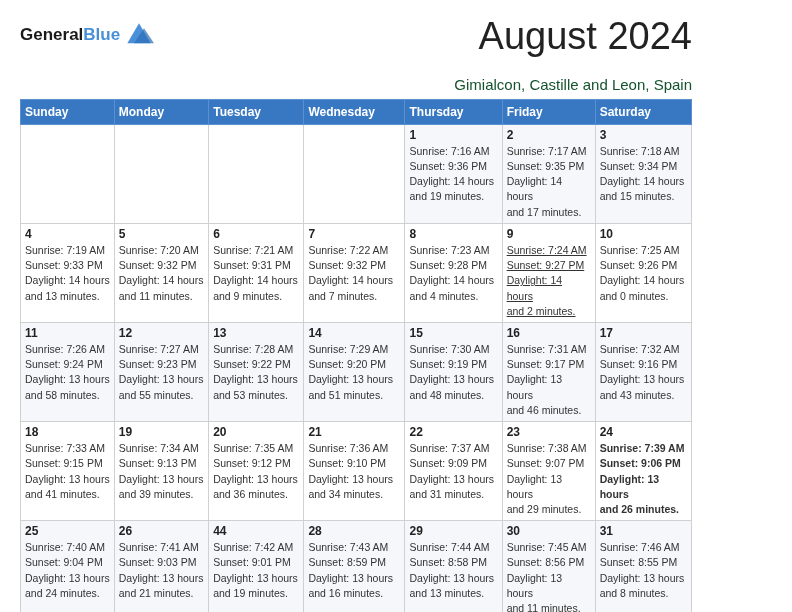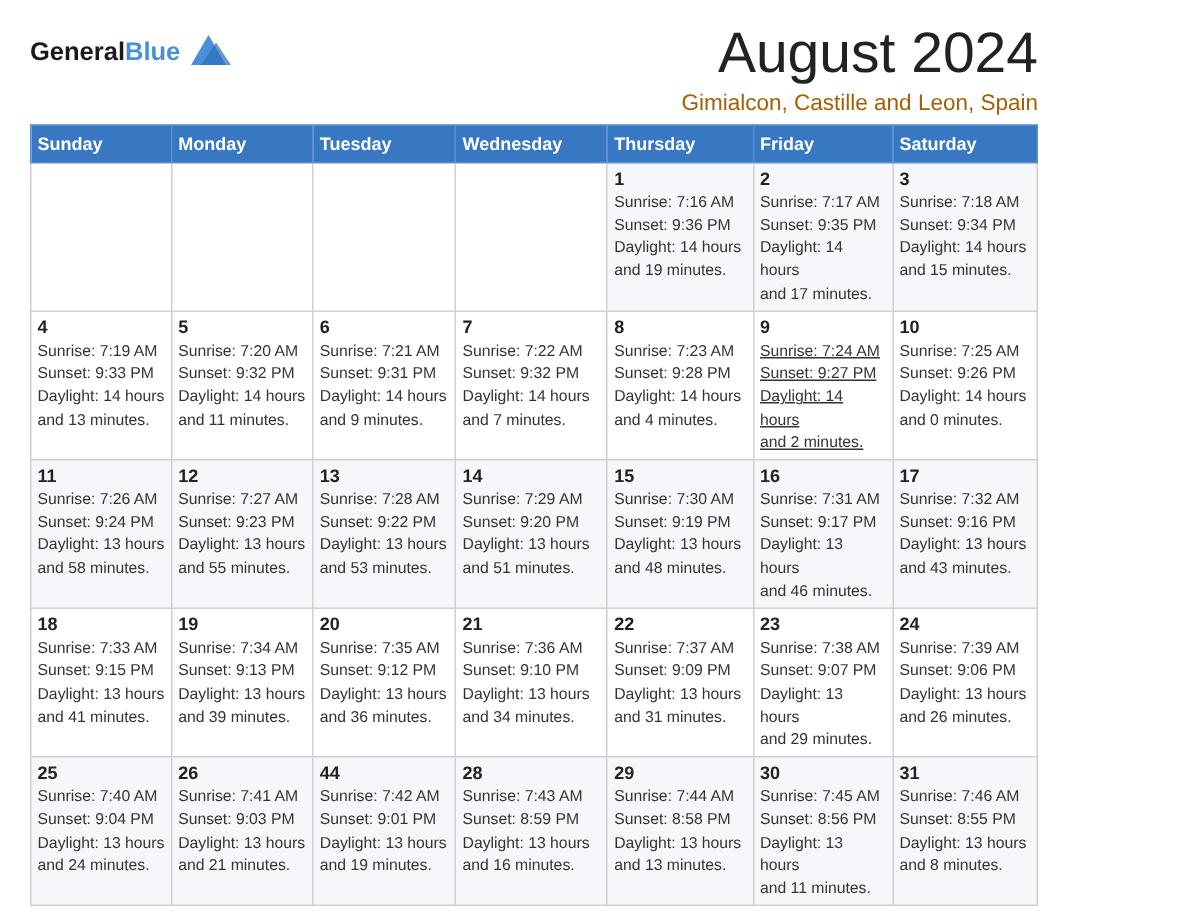--- a/index.html
+++ b/index.html
@@ -45,22 +45,22 @@
       text-align: right;
     }
     .main-title {
       font-size: 38px;
       font-weight: normal;
       color: #222;
       line-height: 1.1;
     }
     .subtitle {
       font-size: 15px;
-      color: #a16207;
-      margin-top: 2px;
+      color: #14532d;
+      margin-top: 18px;
     }
     .calendar {
       width: 100%;
       border-collapse: collapse;
       margin-top: 0;
       font-size: 11px;
     }
     .calendar thead tr th {
       background: #3878c2;
       color: #fff;
@@ -308,21 +308,21 @@
           </td>
           <td>
             <span class="day-num">23</span>
             <div class="day-info" style="white-space: pre-line;">Sunrise: 7:38 AM
 Sunset: 9:07 PM
 Daylight: 13 hours
 and 29 minutes.</div>
           </td>
           <td>
             <span class="day-num">24</span>
-            <div class="day-info" style="white-space: pre-line;">Sunrise: 7:39 AM
+            <div class="day-info" style="white-space: pre-line; font-weight: bold;">Sunrise: 7:39 AM
 Sunset: 9:06 PM
 Daylight: 13 hours
 and 26 minutes.</div>
           </td>
         </tr>
         <tr>
           <td>
             <span class="day-num">25</span>
             <div class="day-info" style="white-space: pre-line;">Sunrise: 7:40 AM
 Sunset: 9:04 PM

